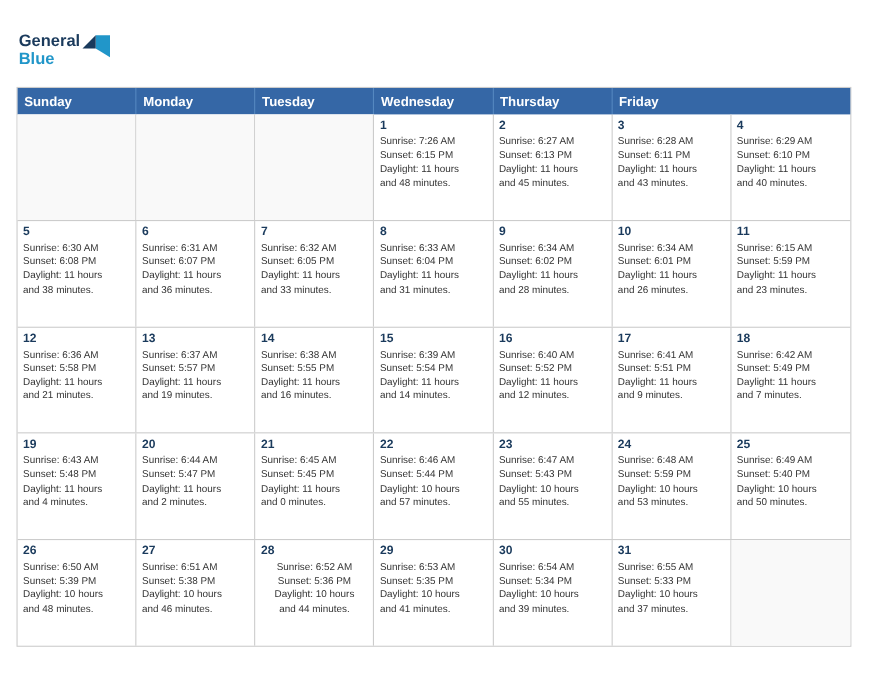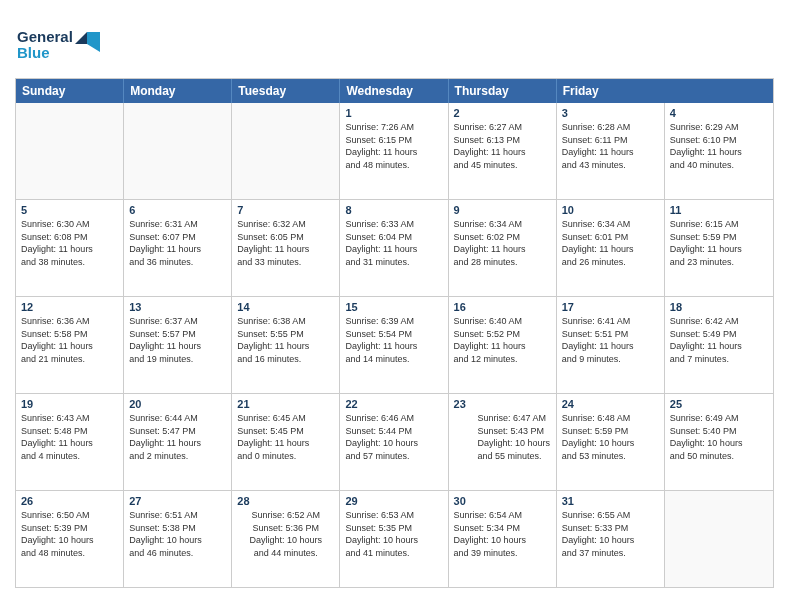--- a/index.html
+++ b/index.html
@@ -292,21 +292,21 @@
           </div>
           <div class="cal-cell">
             <span class="day-num">22</span>
             <div class="cell-text" style="white-space: pre-line;">Sunrise: 6:46 AM
 Sunset: 5:44 PM
 Daylight: 10 hours
 and 57 minutes.</div>
           </div>
           <div class="cal-cell">
             <span class="day-num">23</span>
-            <div class="cell-text" style="white-space: pre-line; margin-left: 24px;">Sunrise: 6:47 AM
+            <div class="cell-text" style="white-space: pre-line;">Sunrise: 6:47 AM
 Sunset: 5:43 PM
 Daylight: 10 hours
 and 55 minutes.</div>
           </div>
           <div class="cal-cell">
             <span class="day-num">24</span>
             <div class="cell-text" style="white-space: pre-line;">Sunrise: 6:48 AM
 Sunset: 5:59 PM
 Daylight: 10 hours
 and 53 minutes.</div>

